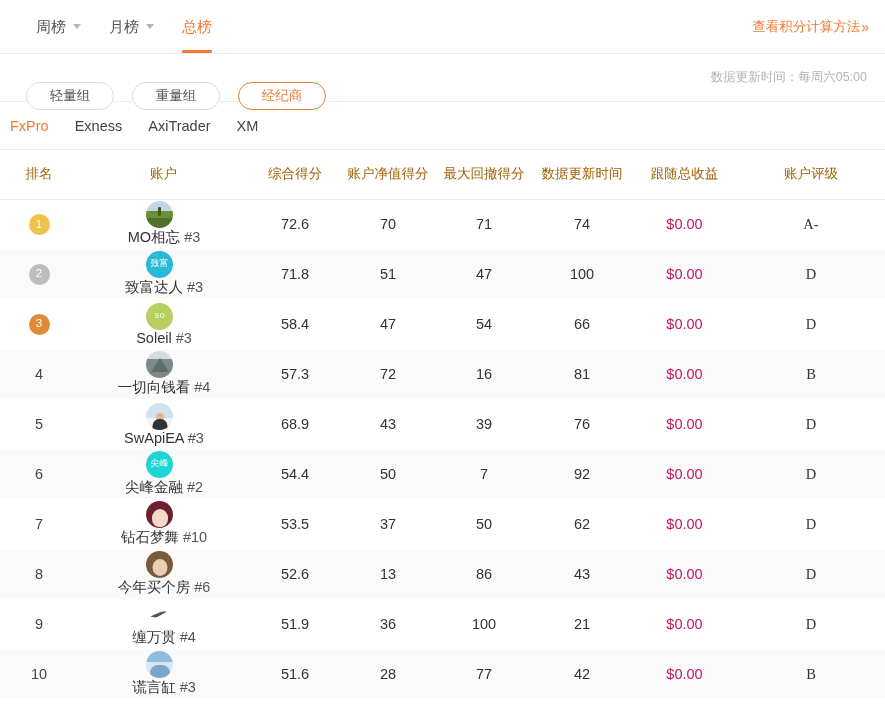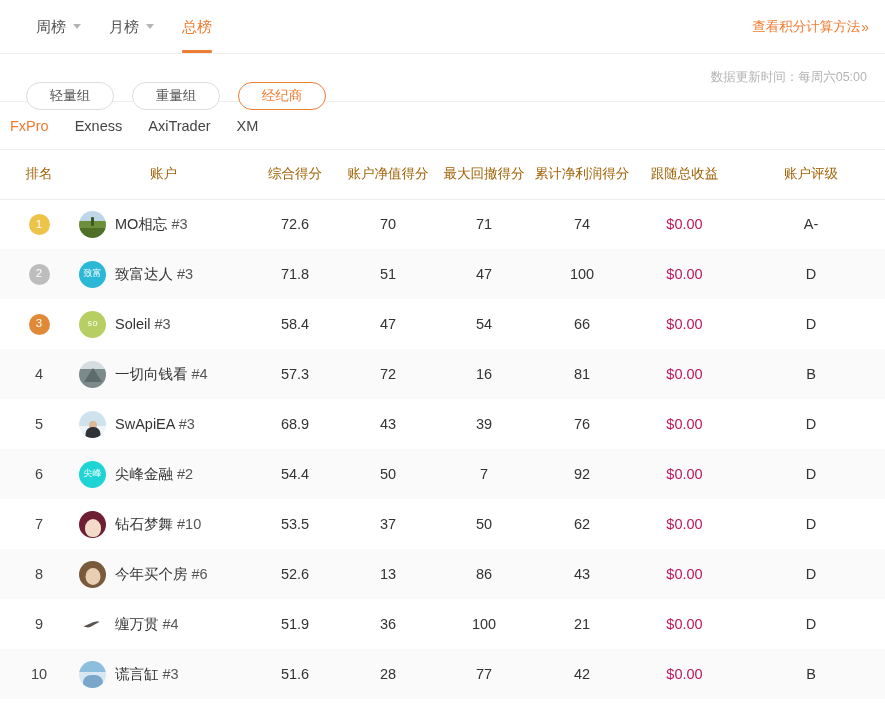--- a/index.html
+++ b/index.html
@@ -153,21 +153,21 @@
   tbody tr.alt { background: #fafafa; }
 
   
   .c-rank   { width: 78px;  text-align: center; }
   .c-acct   { width: 172px; text-align: left; }
   .c-total  { width: 90px;  text-align: center; }
   .c-equity { width: 96px;  text-align: center; }
   .c-dd     { width: 96px;  text-align: center; }
   .c-profit { width: 100px; text-align: center; }
   .c-follow { width: 105px; text-align: center; }
-  .c-grade  { width: 148px; text-align: center; }
+  .c-grade  { width: 148px; text-align: center; font-family: Liberation Serif, serif; }
 
   thead .c-acct { text-align: center; padding-left: 0; }
 
   
   .rank-badge {
     width: 21px; height: 21px;
     border-radius: 50%;
     display: inline-flex;
     align-items: center;
     justify-content: center;
@@ -178,20 +178,21 @@
   .rank-badge.g1 { background: #edc34a; }
   .rank-badge.g2 { background: #bdbdbd; }
   .rank-badge.g3 { background: #e08a37; }
   .rank-plain { color: #444444; font-size: 14.5px; }
 
   
   .acct-cell {
     display: flex;
     align-items: center;
     padding-left: 0;
+    flex-direction: column;
   }
   .avatar {
     width: 27px; height: 27px;
     border-radius: 50%;
     flex: 0 0 27px;
     margin-right: 9px;
     overflow: hidden;
     position: relative;
     background: #dedede;
   }
@@ -306,21 +307,21 @@
   </div>
 
   <table class="board">
     <thead>
       <tr>
         <th class="c-rank">排名</th>
         <th class="c-acct">账户</th>
         <th class="c-total">综合得分</th>
         <th class="c-equity">账户净值得分</th>
         <th class="c-dd">最大回撤得分</th>
-        <th class="c-profit">累计净利润得分</th>
+        <th class="c-profit">数据更新时间</th>
         <th class="c-follow">跟随总收益</th>
         <th class="c-grade">账户评级</th>
       </tr>
     </thead>
     <tbody id="table-body">
         <tr class="">
           <td class="c-rank"><span class="rank-badge g1">1</span></td>
           <td class="c-acct">
             <div class="acct-cell">
               <div class="avatar av-field"></div>

